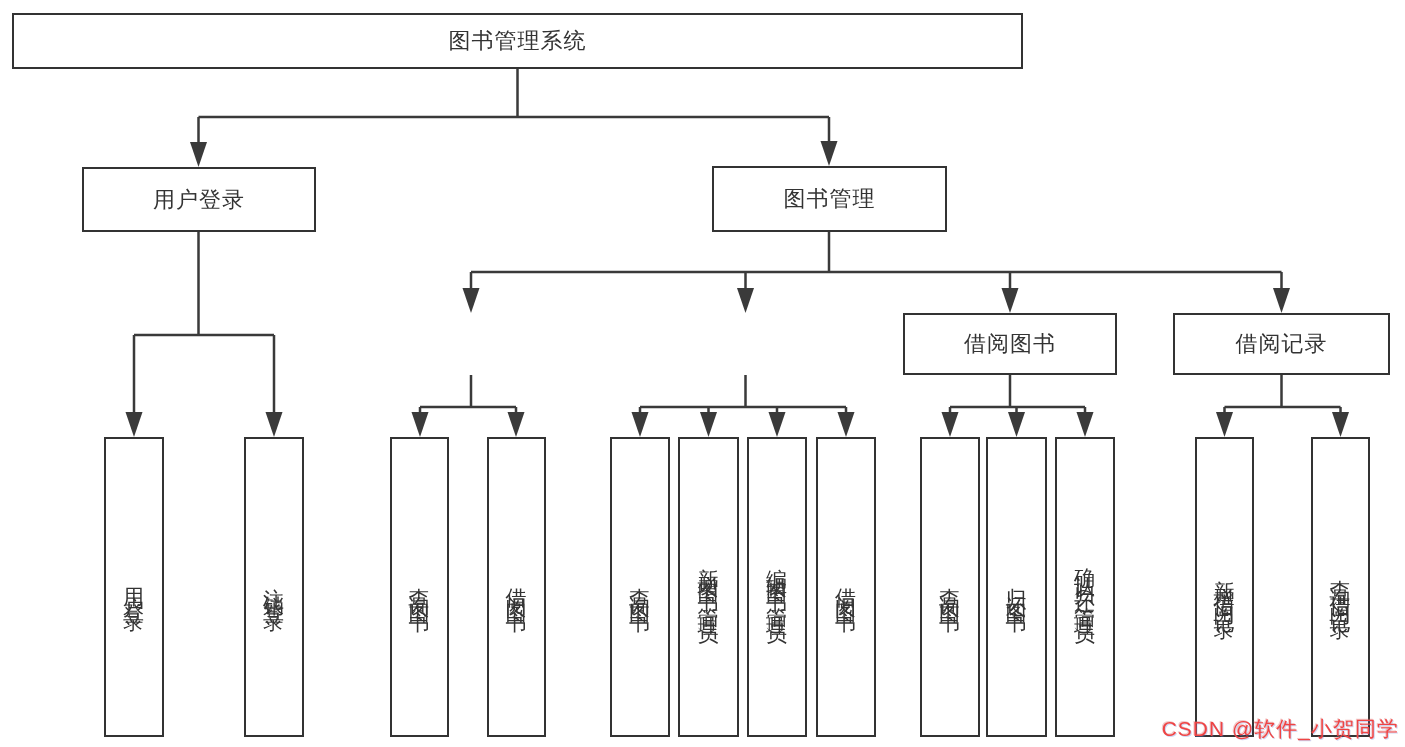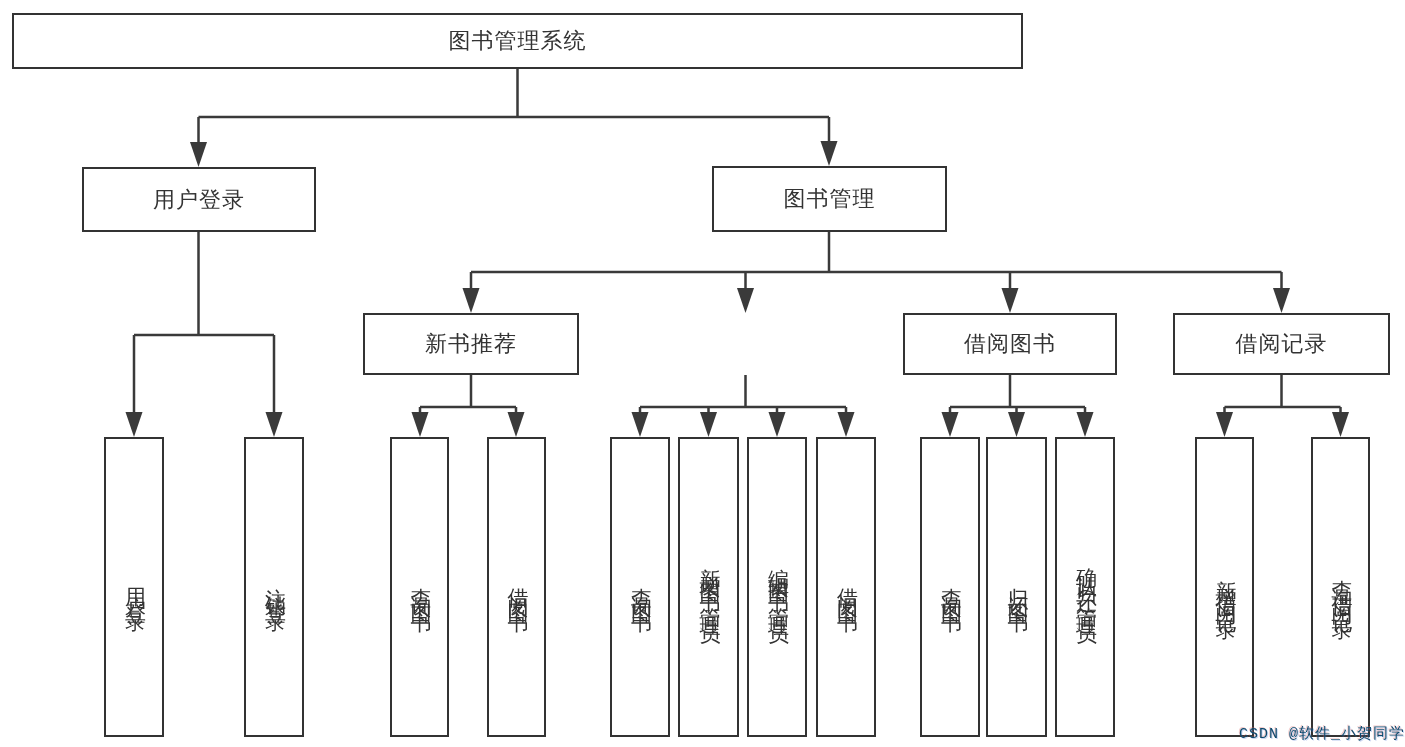--- a/index.html
+++ b/index.html
@@ -1,21 +1,21 @@
 <!DOCTYPE html>
 <html><head>
 <meta charset="utf-8">
 <style>
   html, body { margin: 0; padding: 0; background: #ffffff; }
   .stage {
     position: relative;
     width: 1405px;
     height: 747px;
     background: #ffffff;
-    font-family: Liberation Mono, monospace;
+    font-family: Liberation Sans, sans-serif;
     color: #333333;
     overflow: hidden;
   }
   .connectors {
     position: absolute;
     left: 0; top: 0;
     width: 1405px; height: 747px;
     pointer-events: none;
   }
   .node {
@@ -36,25 +36,25 @@
   .vbox .vtext {
     writing-mode: vertical-rl;
     text-orientation: mixed;
     font-size: 21px;
     letter-spacing: 8px;
     line-height: 1;
     white-space: nowrap;
   }
   .watermark {
     position: absolute;
-    right: 0;
+    right: 6px;
     bottom: 4px;
-    font-size: 15px;
+    font-size: 21px;
     letter-spacing: 1px;
-    color: #0c4a6e;
+    color: #ef4444;
     text-shadow: -1px -1px 0 rgba(214, 99, 99, 0.35), 1px 1px 0 rgba(92, 124, 214, 0.30);
     white-space: nowrap;
   }
 </style>
 </head>
 <body>
 
 <div class="stage">
 
   <svg class="connectors" width="1405" height="747" viewBox="0 0 1405 747">
@@ -101,23 +101,20 @@
     <span>图书管理系统</span>
   </div>
 
   <div class="node hbox" style="left:82px; top:167px; width:234px; height:65px;">
     <span>用户登录</span>
   </div>
   <div class="node hbox" style="left:712px; top:166px; width:235px; height:66px;">
     <span>图书管理</span>
   </div>
 
-  <div class="node hbox" style="left:363px; top:313px; width:216px; height:62px;">
-    <span>新书推荐</span>
-  </div>
   <div class="node hbox" style="left:903px; top:313px; width:214px; height:62px;">
     <span>借阅图书</span>
   </div>
   <div class="node hbox" style="left:1173px; top:313px; width:217px; height:62px;">
     <span>借阅记录</span>
   </div>
 
   <div class="node vbox" style="left:104px; width:60px;">
     <span class="vtext">用户登录</span>
   </div>

